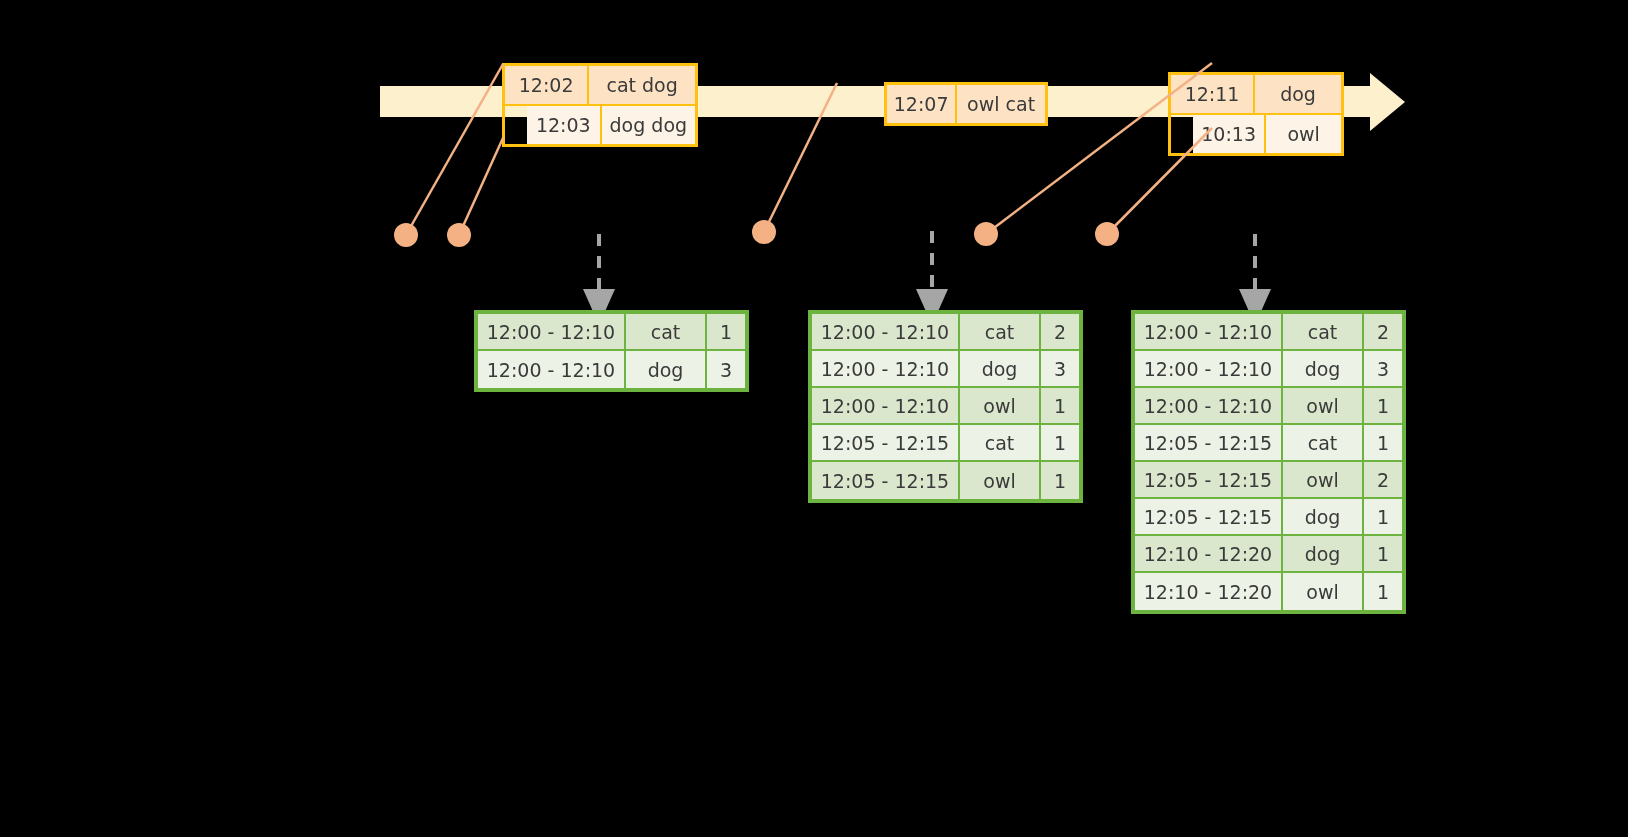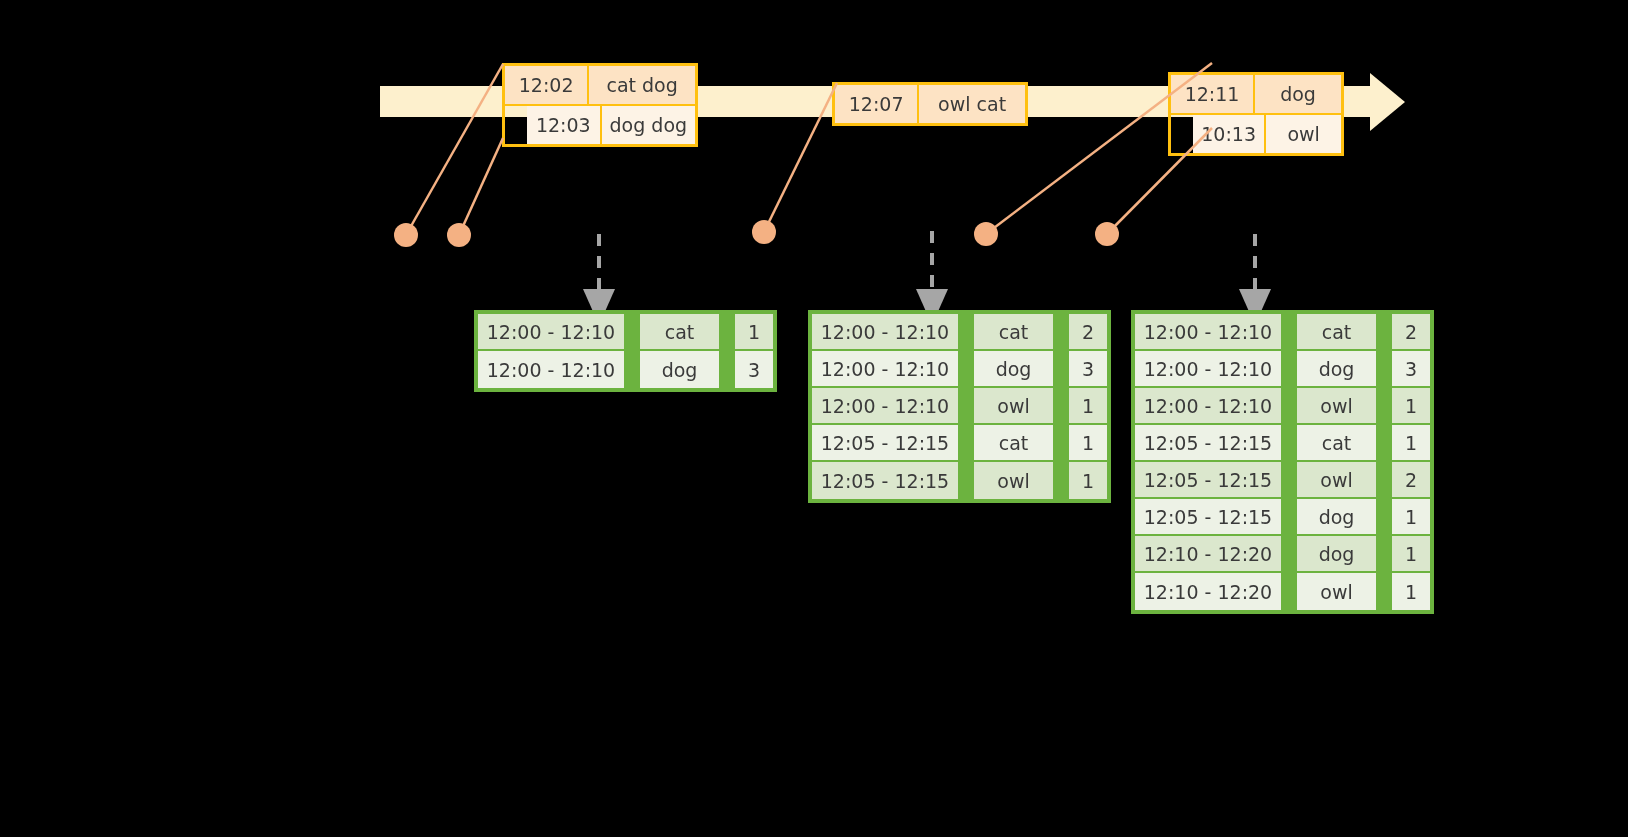--- a/index.html
+++ b/index.html
@@ -60,21 +60,21 @@
     display: flex;
     align-items: center;
     justify-content: center;
     font-size: 19px;
     color: #3a3a3a;
     white-space: nowrap;
   }
 
   #event-box-1 { left: 502px; top: 63px; width: 196px; }
   #event-box-1 .event-cell-body { width: 108px; }
-  #event-box-2 { left: 832px; top: 82px; width: 196px; }
+  #event-box-2 { left: 884px; top: 82px; width: 164px; }
   #event-box-2 .event-cell-body { width: 108px; }
   #event-box-3 { left: 1168px; top: 72px; width: 176px; }
   #event-box-3 .event-cell-body { width: 88px; }
 
   
   .connector-svg {
     position: absolute;
     left: 0;
     top: 0;
     width: 1628px;
@@ -88,21 +88,20 @@
     border: 4px solid #6cb33f;
     box-sizing: border-box;
     display: flex;
     flex-direction: column;
     background: #6cb33f;
   }
   .res-row {
     display: flex;
     flex-direction: row;
     height: 37px;
-    gap: 14px;
   }
   .res-row .rcell {
     display: flex;
     align-items: center;
     justify-content: center;
     font-size: 19px;
     color: #3a3a3a;
     white-space: nowrap;
     border-right: 2px solid #6cb33f;
     border-bottom: 2px solid #6cb33f;

